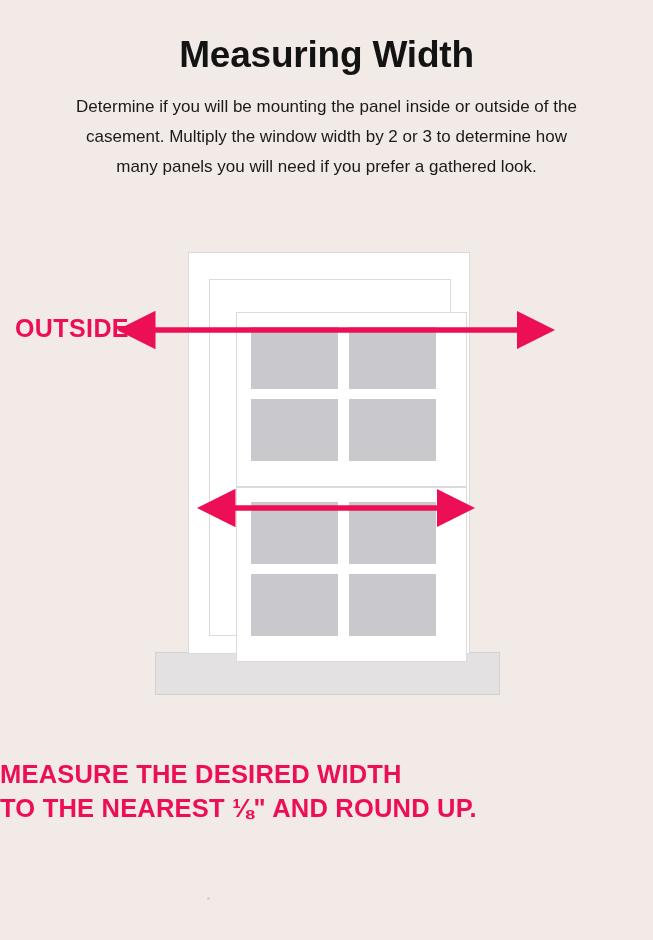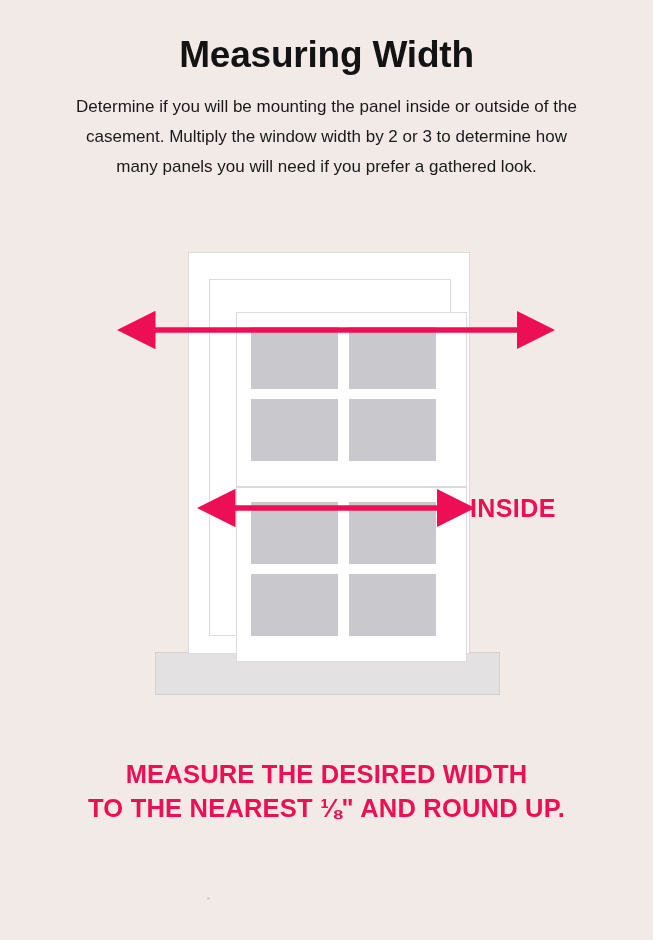--- a/index.html
+++ b/index.html
@@ -132,21 +132,20 @@
     width: 653px;
     height: 940px;
     pointer-events: none;
   }
 
   .footer {
     position: absolute;
     top: 757px;
     left: 0;
     width: 653px;
-    text-align: center;
     color: #ec0f55;
     font-weight: bold;
     font-size: 25.5px;
     line-height: 34px;
     letter-spacing: 0.2px;
   }
   .footer-line { display: block; }
   .dot {
     position: absolute;
     left: 207px;
@@ -197,21 +196,21 @@
       <marker id="headR" markerWidth="7" markerHeight="7" refX="1" refY="3.5" orient="auto">
         <path d="M0,0 L7,3.5 L0,7 Z" fill="#ec0f55"></path>
       </marker>
     </defs>
 
     <line x1="150" y1="330" x2="522" y2="330" stroke="#ec0f55" stroke-width="5.5" marker-start="url(#headL)" marker-end="url(#headR)"></line>
 
     <line x1="230" y1="508" x2="442" y2="508" stroke="#ec0f55" stroke-width="5.5" marker-start="url(#headL)" marker-end="url(#headR)"></line>
   </svg>
 
-  <div class="label label-inside">INSIDE</div>
+  <div class="label label-outside">OUTSIDE</div>
 
   <div class="footer">
     <span class="footer-line">MEASURE THE DESIRED WIDTH</span>
     <span class="footer-line">TO THE NEAREST ⅛" AND ROUND UP.</span>
   </div>
 
   <div class="dot"></div>
 
 </div>
 

